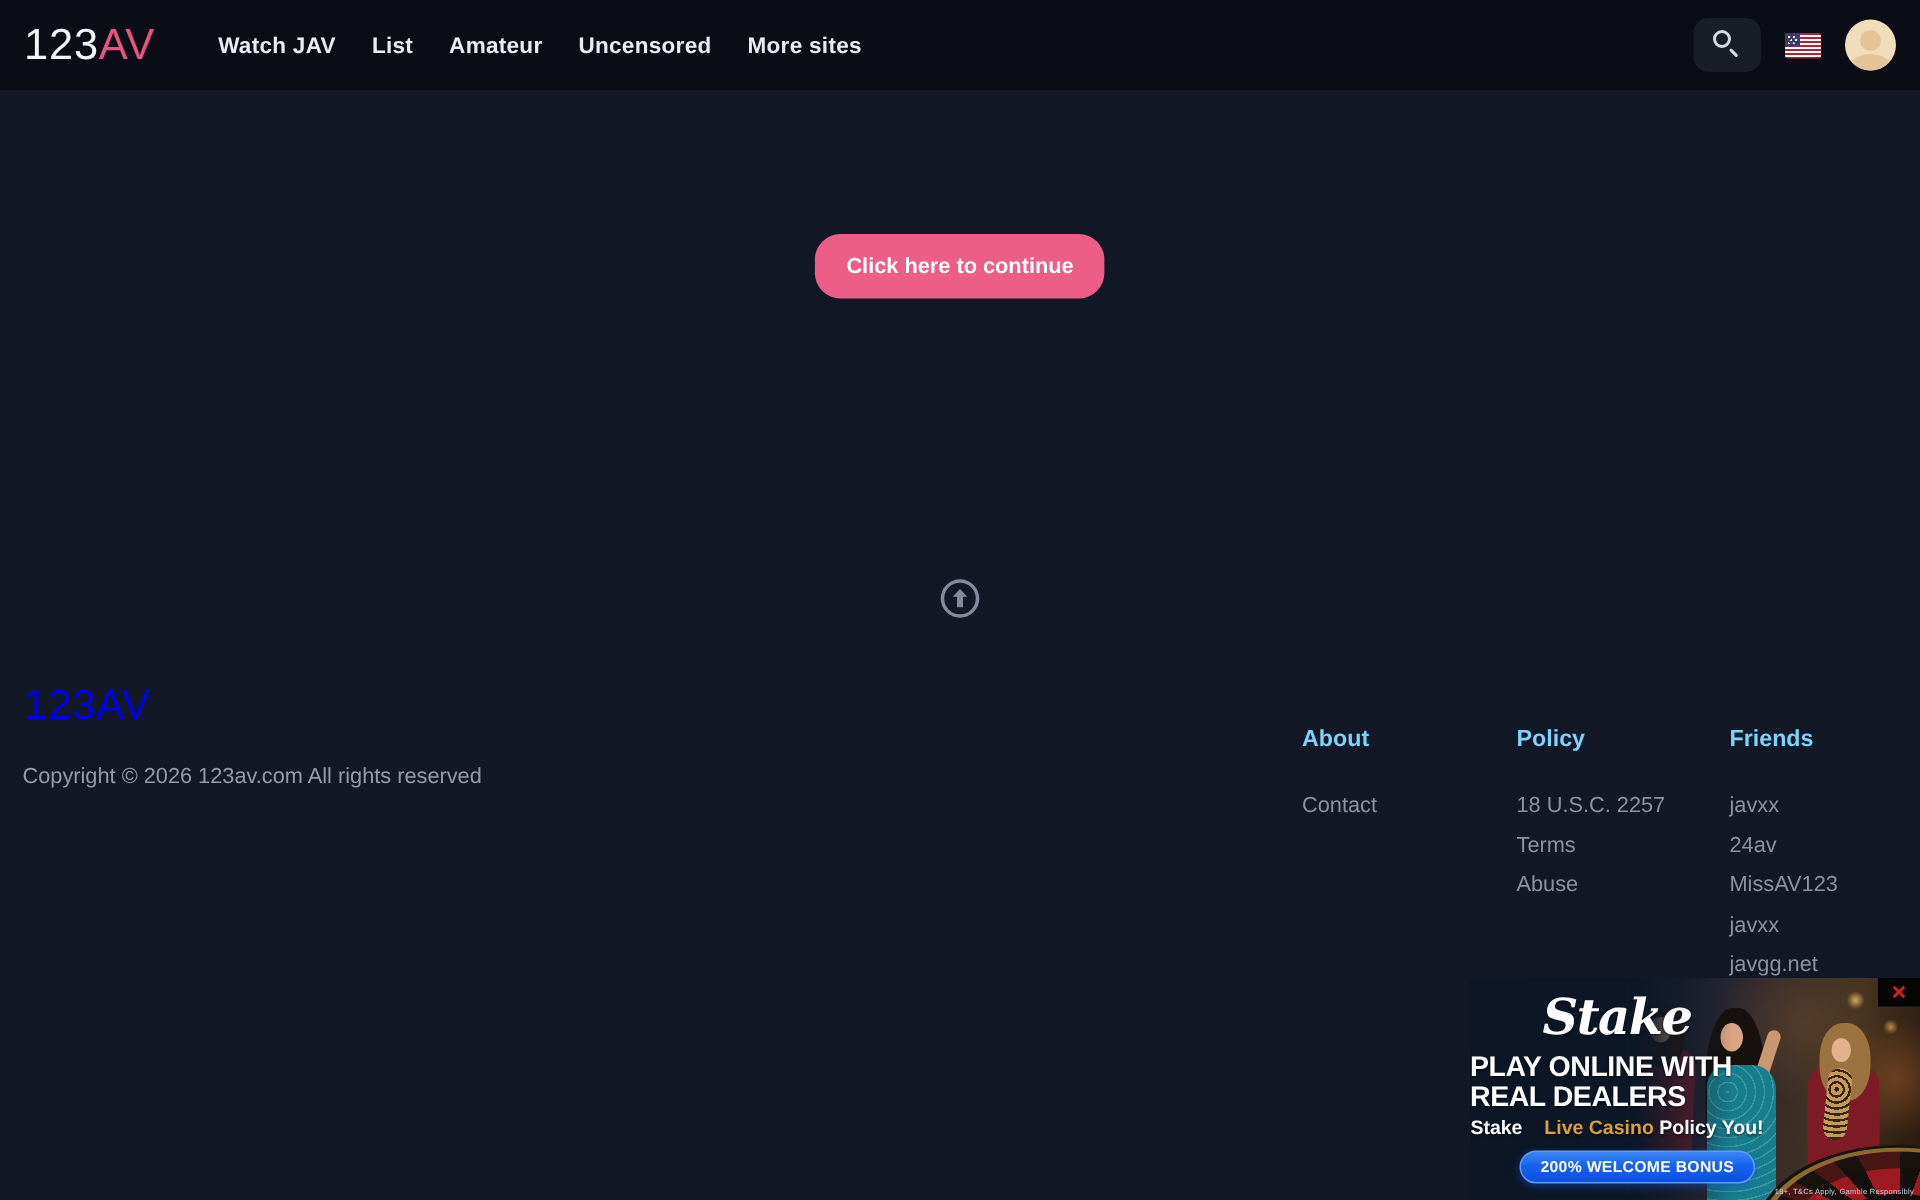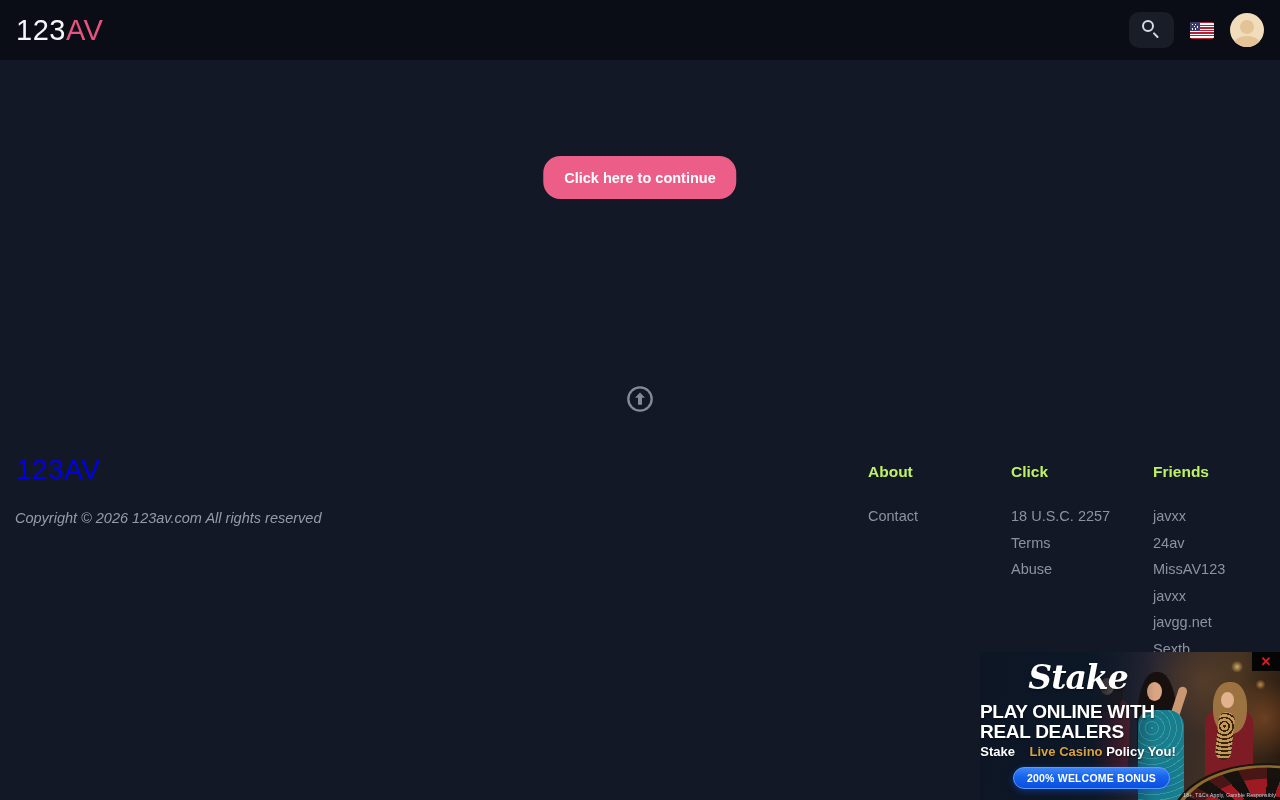--- a/index.html
+++ b/index.html
@@ -86,27 +86,27 @@
   }
   .back-to-top svg { display: block; }
 
   
   .footer-logo {
     position: absolute; left: 16px; top: 454px; font-size: 28px; letter-spacing: .5px;
     cursor: pointer; text-decoration: none;
   }
   .copyright {
     position: absolute; left: 15px; top: 510px;
-    color: #959ca9; font-size: 14.5px; font-style: italic;
+    color: #959ca9; font-size: 14.5px;
   }
   .f-col { position: absolute; top: 463px; }
   .f-col-about   { left: 868px;  width: 120px; }
   .f-col-policy  { left: 1011px; width: 125px; }
   .f-col-friends { left: 1153px; width: 120px; }
-  .f-col h4 { color: #bef264; font-size: 15.5px; font-weight: 700; margin-bottom: 22px; }
+  .f-col h4 { color: #7dd3fc; font-size: 15.5px; font-weight: 700; margin-bottom: 22px; margin-top: 21px; }
   .f-col a {
     display: block; color: #8b93a0; font-size: 14.5px; text-decoration: none;
     line-height: 26.6px;
   }
 
   
   .ad-banner {
     position: absolute; left: 980px; top: 652px; width: 300px; height: 148px;
     background: linear-gradient(100deg, #0c1625 0%, #0d1828 55%, #11203a 100%);
     overflow: hidden; z-index: 10;
@@ -186,20 +186,27 @@
   .ad-disclaimer {
     position: absolute; right: 4px; bottom: 2px; z-index: 6;
     color: #cdd6e0; font-size: 5px; letter-spacing: .2px;
   }
 </style>
 </head>
 <body>
 
 <header class="navbar">
   <a class="logo" href="#"><span class="lg-white">123</span><span class="lg-pink">AV</span></a>
+  <nav class="main-nav">
+    <a href="#">Watch JAV</a>
+    <a href="#">List</a>
+    <a href="#">Amateur</a>
+    <a href="#">Uncensored</a>
+    <a href="#">More sites</a>
+  </nav>
   <div class="nav-right">
     <button class="search-button">
       <span class="search-icon"></span>
     </button>
     <span class="flag"></span>
     <span class="avatar"></span>
   </div>
 </header>
 
 <main>
@@ -216,21 +223,21 @@
 <footer>
   <a class="footer-logo" href="#"><span class="lg-white">123</span><span class="lg-pink">AV</span></a>
   <div class="copyright">Copyright © 2026 123av.com All rights reserved</div>
 
   <div class="f-col f-col-about">
     <h4>About</h4>
     <a href="#">Contact</a>
   </div>
 
   <div class="f-col f-col-policy">
-    <h4>Click</h4>
+    <h4>Policy</h4>
     <a href="#">18 U.S.C. 2257</a>
     <a href="#">Terms</a>
     <a href="#">Abuse</a>
   </div>
 
   <div class="f-col f-col-friends">
     <h4>Friends</h4>
     <a href="#">javxx</a>
     <a href="#">24av</a>
     <a href="#">MissAV123</a>

